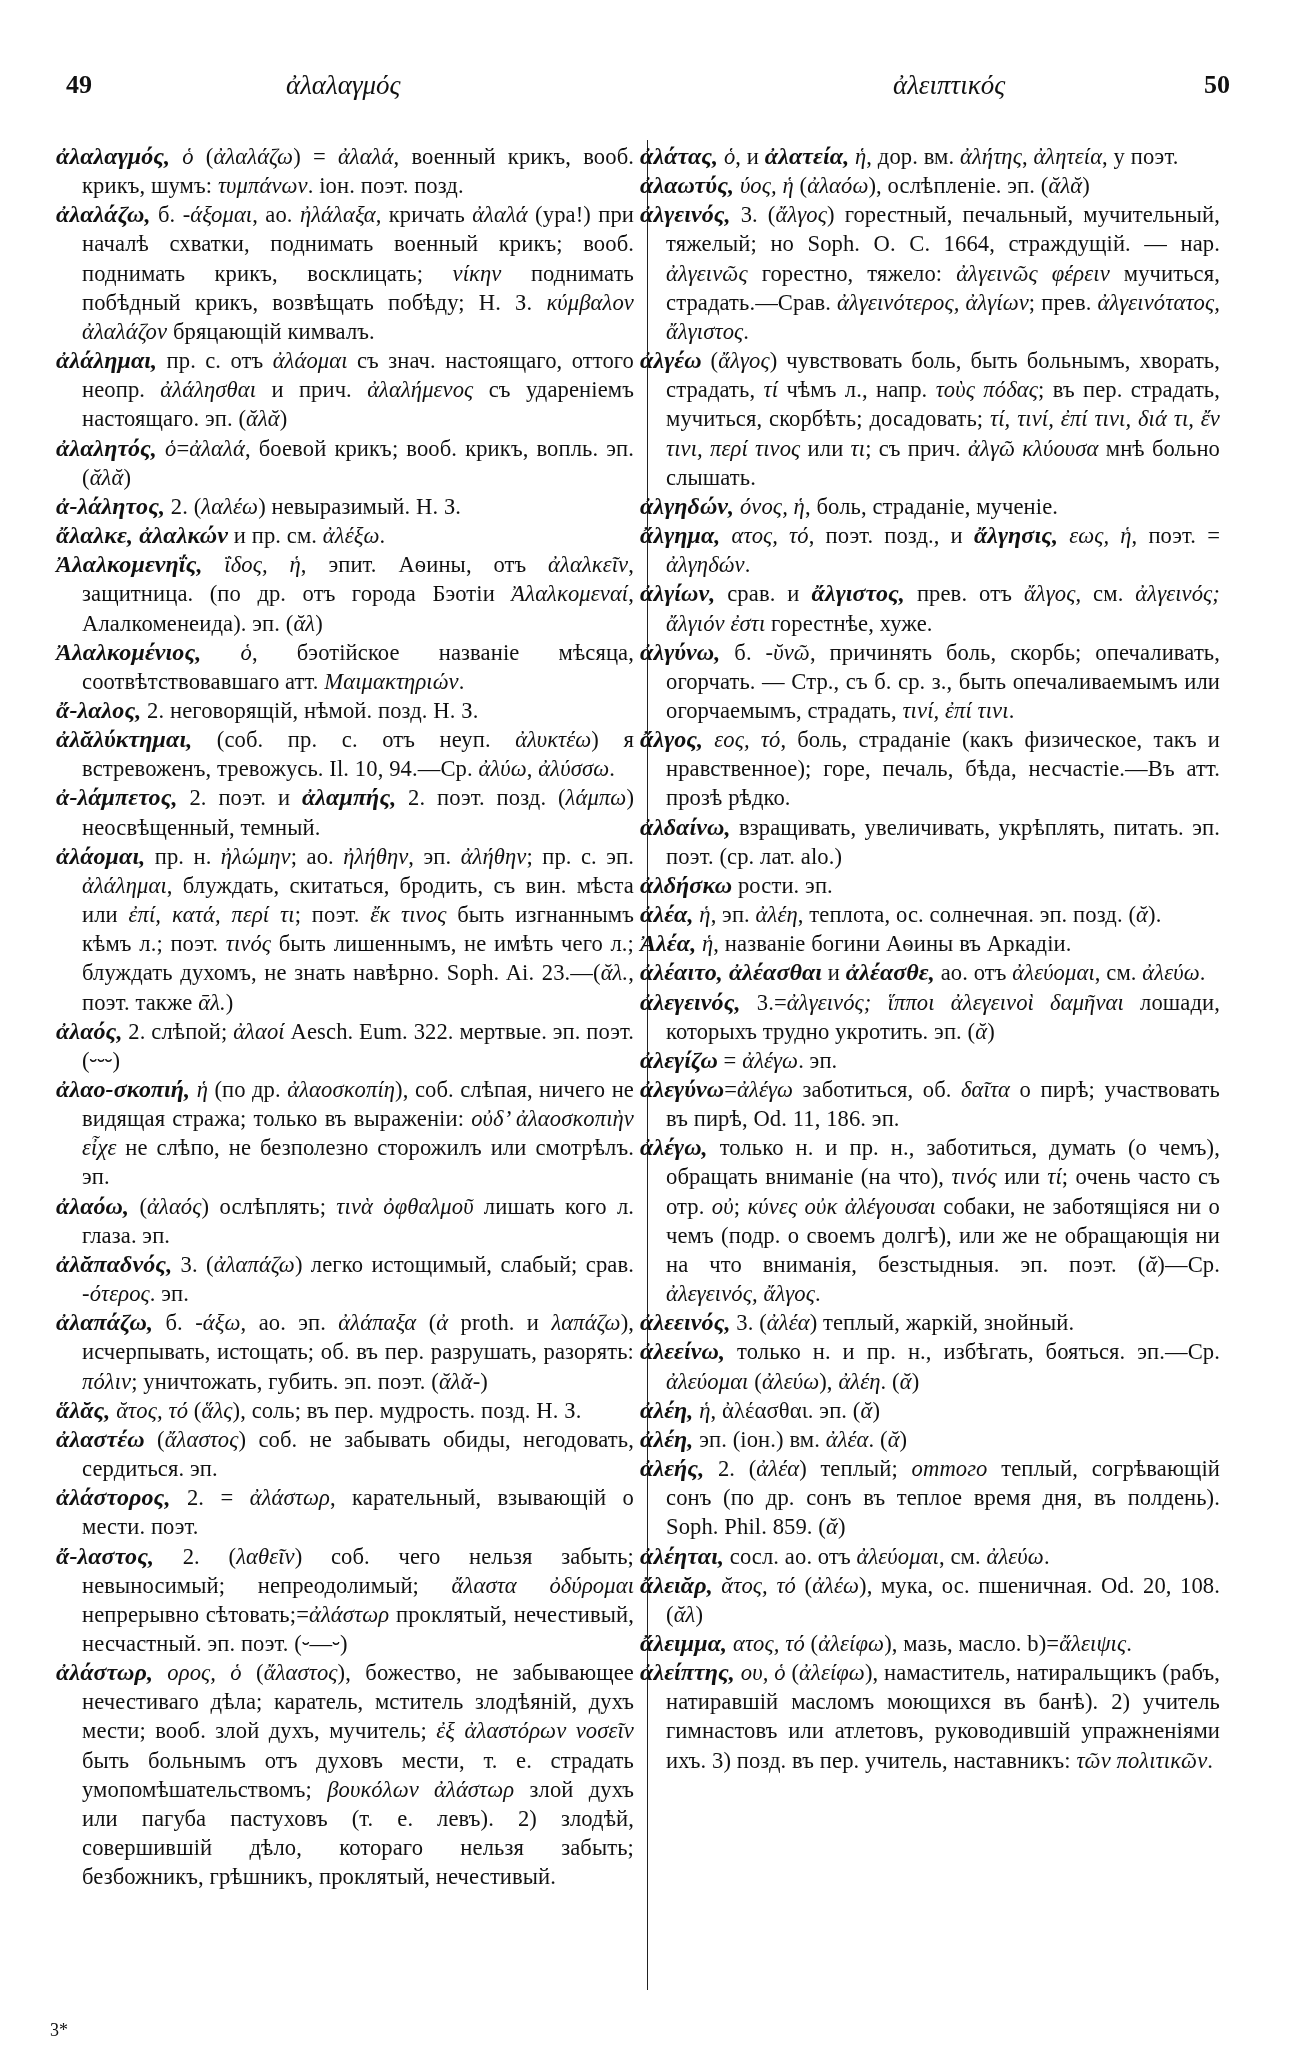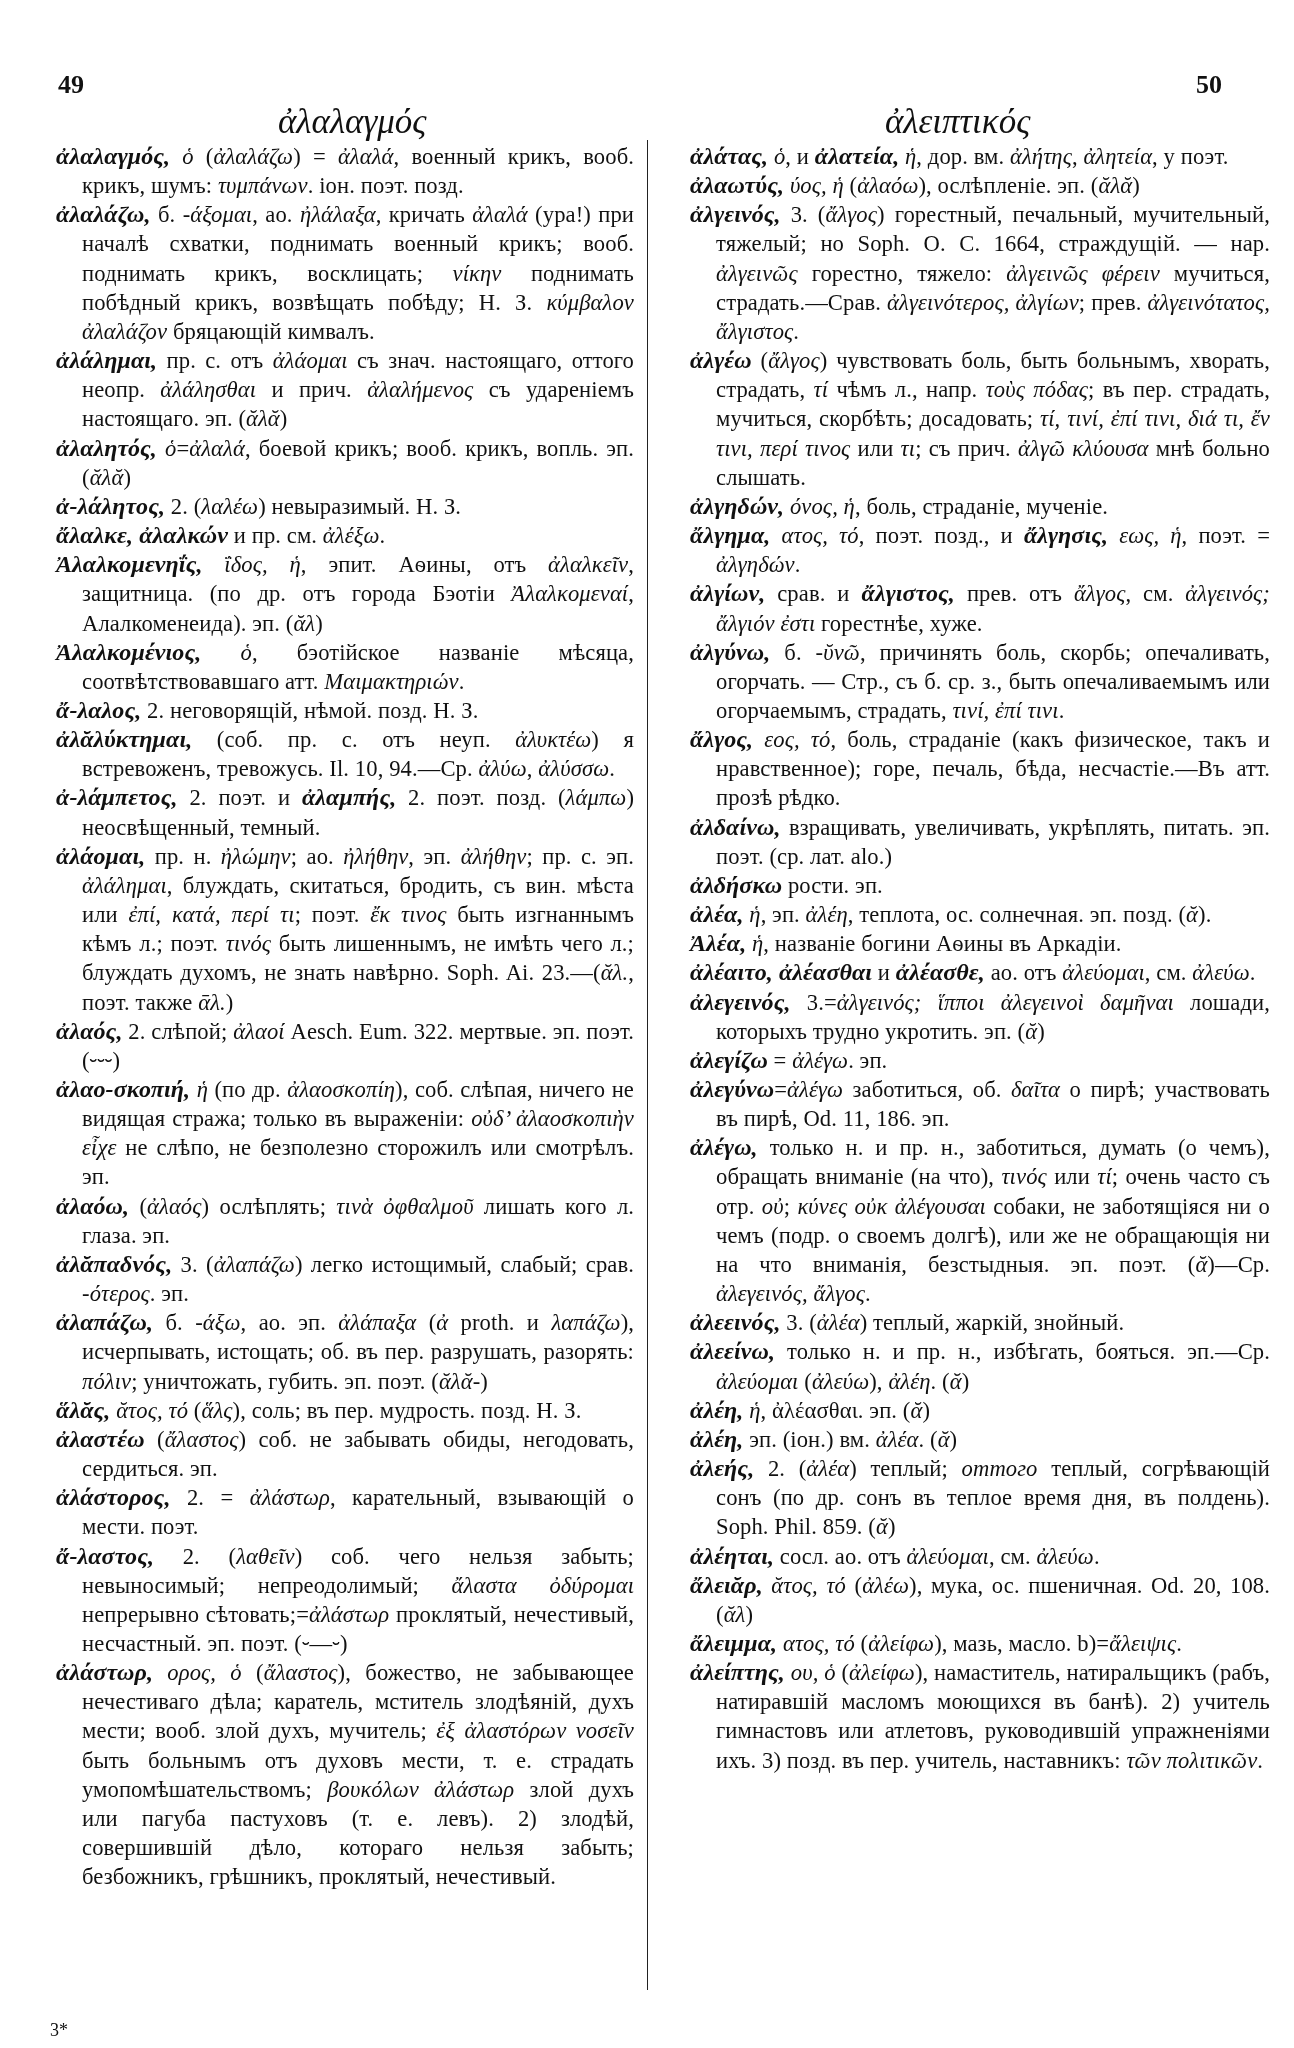--- a/index.html
+++ b/index.html
@@ -1,28 +1,28 @@
 <!DOCTYPE html>
 <html><head>
 <meta charset="utf-8">
 <style>
   html, body { margin: 0; padding: 0; background: #ffffff; }
   body { width: 1294px; height: 2048px; position: relative; overflow: hidden;
     font-family: "Liberation Serif", "DejaVu Serif", serif; color: #111; }
-  .header { position: absolute; top: 70px; left: 0; width: 1147px; height: 40px; }
+  .header { position: absolute; top: 70px; left: 8px; width: 1147px; height: 40px; }
   .pnum { position: absolute; top: 0; font-size: 26px; font-weight: bold; }
   .pnum.left { left: 58px; }
   .pnum.right { left: 1196px; }
-  .runhead { position: absolute; top: 0; font-size: 35px; font-style: italic; margin-top: 32px; }
+  .runhead { position: absolute; top: 0; font-size: 27px; font-style: italic; }
   .runhead.left { left: 278px; }
   .runhead.right { left: 885px; }
   .col { position: absolute; top: 142px; width: 578px; font-size: 22.6px; line-height: 29.15px;
     text-align: justify; letter-spacing: 0.1px; }
   .col.left { left: 56px; }
-  .col.right { left: 690px; width: 580px; }
+  .col.right { left: 640px; width: 580px; }
   .divider { position: absolute; left: 647px; top: 140px; width: 0; height: 1850px; border-left: 1.5px solid #222; }
   .entry { padding-left: 26px; text-indent: -26px; margin: 0; font-family: Liberation Serif, serif; }
   .hw { font-weight: bold; font-style: italic; font-size: 24px; }
   .gr { font-style: italic; }
   .sig { position: absolute; left: 50px; top: 2020px; font-size: 18px; }
 </style>
 </head>
 <body>
 
 <div class="header">

